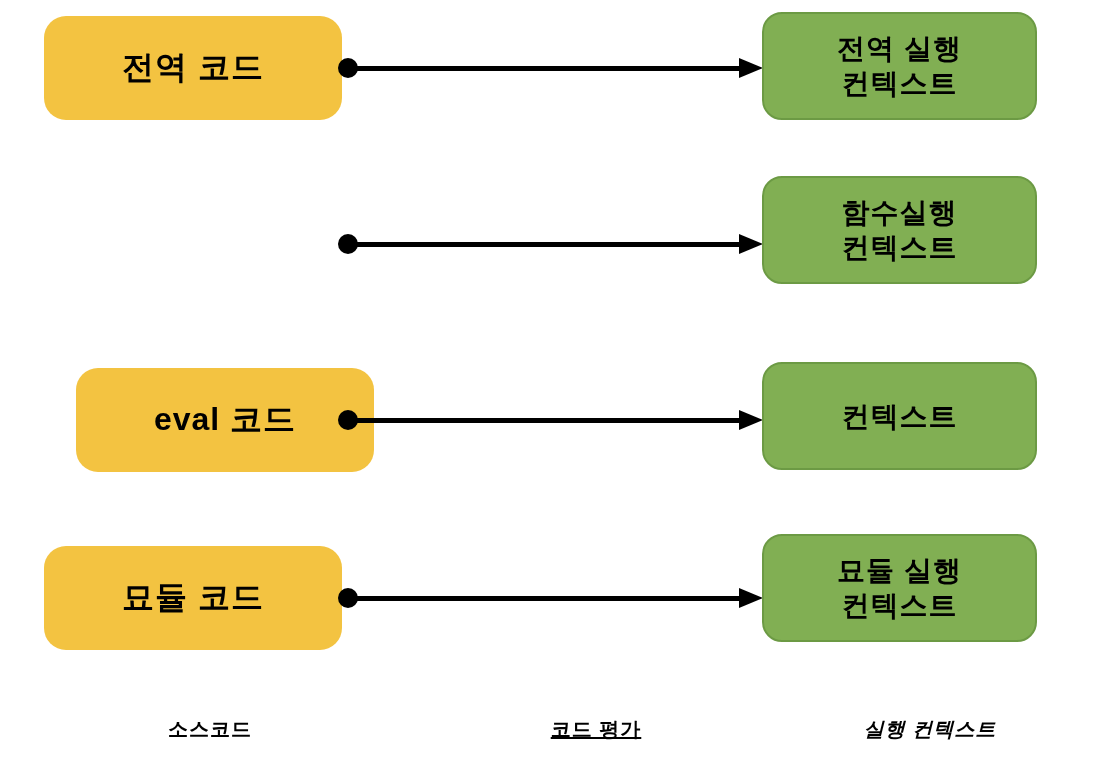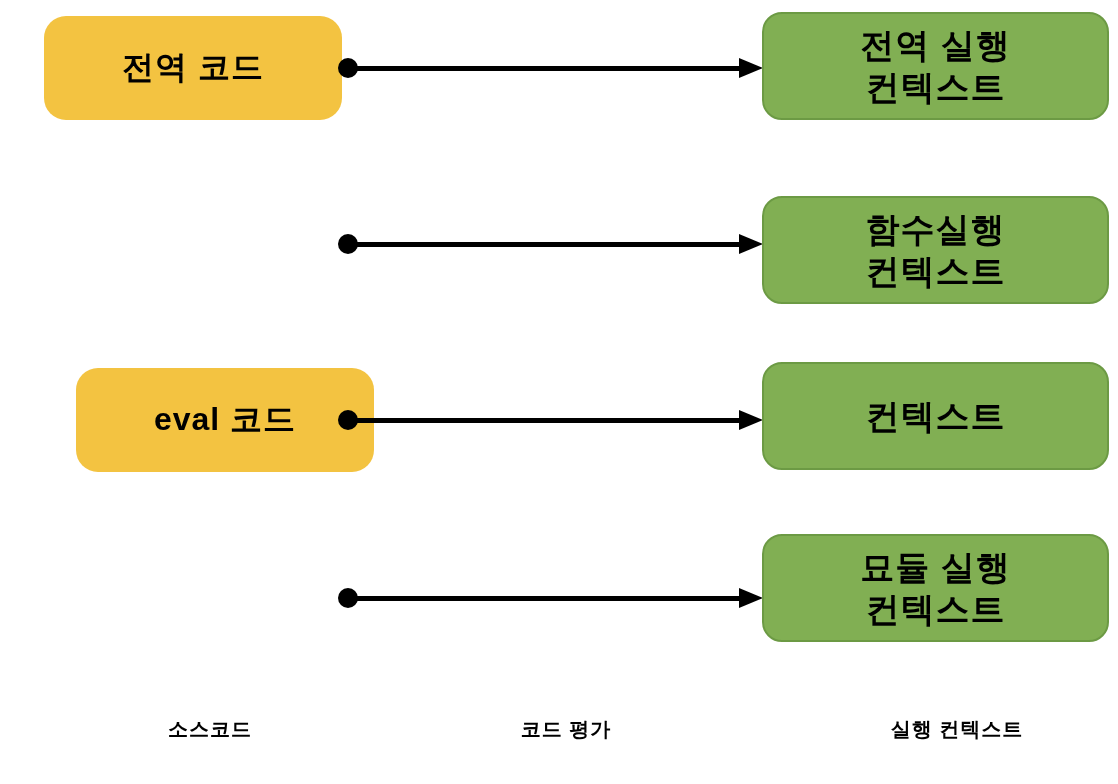--- a/index.html
+++ b/index.html
@@ -26,31 +26,31 @@
     align-items: center;
     justify-content: center;
     font-size: 32px;
     font-weight: 600;
     color: #000000;
     letter-spacing: 1px;
   }
   .target-box {
     position: absolute;
     left: 762px;
-    width: 347px;
+    width: 275px;
     height: 108px;
     background: #81AF53;
     border: 2px solid #6C9A44;
     border-radius: 20px;
     box-sizing: border-box;
     display: flex;
     flex-direction: column;
     align-items: center;
     justify-content: center;
-    font-size: 34px;
+    font-size: 28px;
     font-weight: 600;
     color: #000000;
     line-height: 1.25;
     letter-spacing: 1px;
     text-align: center;
   }
   .target-box span { display: block; }
   .arrow {
     position: absolute;
     left: 338px;
@@ -79,36 +79,36 @@
     left: 401px;
     top: 0;
     width: 0;
     height: 0;
     border-top: 10px solid transparent;
     border-bottom: 10px solid transparent;
     border-left: 24px solid #000000;
   }
   
   .r1.source-box { top: 16px; }   .r1.target-box { top: 12px; }   .r1.arrow { top: 58px; }
-  .r2.source-box { top: 192px; }  .r2.target-box { top: 196px; }  .r2.arrow { top: 234px; }
+  .r2.source-box { top: 192px; }  .r2.target-box { top: 176px; }  .r2.arrow { top: 234px; }
   .r3.source-box { top: 368px; margin-left: 32px; }  .r3.target-box { top: 362px; }  .r3.arrow { top: 410px; }
   .r4.source-box { top: 546px; }  .r4.target-box { top: 534px; }  .r4.arrow { top: 588px; }
   .footer-label {
     position: absolute;
     top: 716px;
     transform: translateX(-50%);
     font-size: 20px;
     font-weight: 600;
     color: #000000;
     white-space: nowrap;
     letter-spacing: 1px;
   }
   .fl-source { left: 210px; }
-  .fl-process { left: 566px; }
-  .fl-result { left: 957px; }
+  .fl-process { left: 596px; text-decoration: underline; }
+  .fl-result { left: 930px; font-style: italic; }
 </style>
 </head>
 <body>
 
 <div class="page">
 
   <div class="source-box r1">
     <span>전역 코드</span>
   </div>
   <div class="arrow r1">
@@ -136,20 +136,23 @@
   </div>
   <div class="arrow r3">
     <span class="dot"></span>
     <span class="line"></span>
     <span class="head"></span>
   </div>
   <div class="target-box r3">
     <span>컨텍스트</span>
   </div>
 
+  <div class="source-box r4">
+    <span>묘듈 코드</span>
+  </div>
   <div class="arrow r4">
     <span class="dot"></span>
     <span class="line"></span>
     <span class="head"></span>
   </div>
   <div class="target-box r4">
     <span>묘듈 실행</span>
     <span>컨텍스트</span>
   </div>
 

